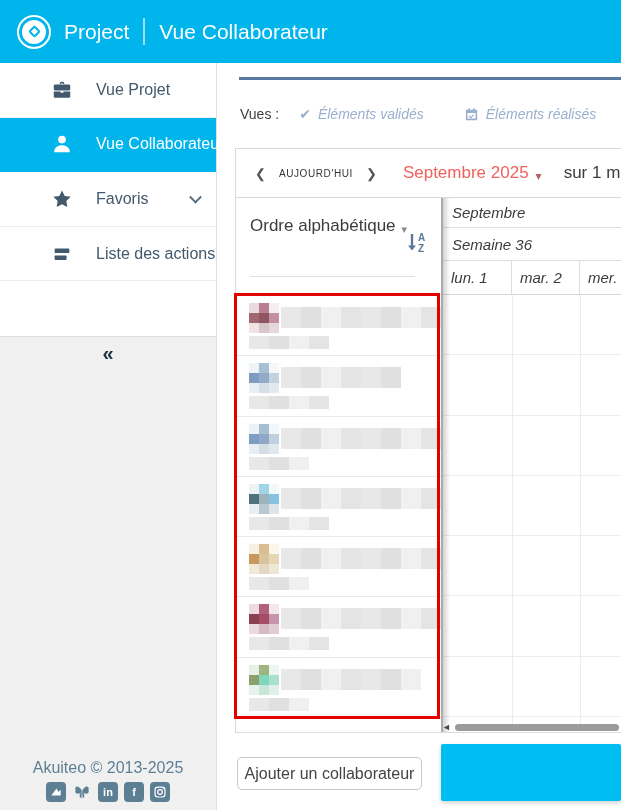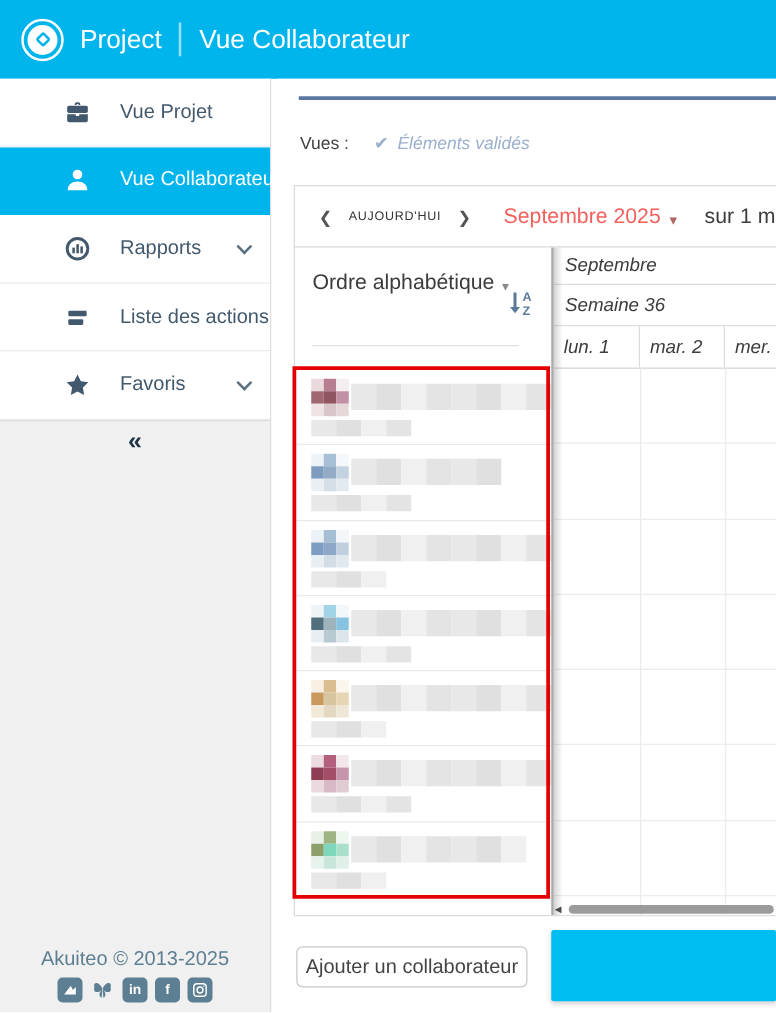--- a/index.html
+++ b/index.html
@@ -126,47 +126,35 @@
       <span class="s-icon">
         <svg width="22" height="22" viewBox="0 0 24 24" fill="#fff">
             <circle cx="12" cy="7.2" r="4.2"></circle>
             <path d="M3.5 20.5c0-4.6 3.8-7.2 8.5-7.2s8.5 2.6 8.5 7.2v.5h-17z"></path>
           </svg>
       </span>
       <span class="s-label">Vue Collaborateur</span>
     </div>
     <div class="side-item">
       <span class="s-icon">
-        <svg width="22" height="22" viewBox="0 0 24 24">
-            <circle cx="12" cy="12" r="9" fill="none" stroke="var(--ink)" stroke-width="2.6"></circle>
-            <rect x="7.5" y="11" width="2.2" height="5" fill="var(--ink)"></rect>
-            <rect x="11" y="8" width="2.2" height="8" fill="var(--ink)"></rect>
-            <rect x="14.5" y="10" width="2.2" height="6" fill="var(--ink)"></rect>
+        <svg width="22" height="22" viewBox="0 0 24 24" fill="var(--ink)">
+            <path d="M12 2.8l2.9 5.9 6.5.9-4.7 4.6 1.1 6.5L12 17.6l-5.8 3.1 1.1-6.5L2.6 9.6l6.5-.9z"></path>
           </svg>
       </span>
-      <span class="s-label">Rapports</span>
+      <span class="s-label">Favoris</span>
       <span class="chev"></span>
     </div>
     <div class="side-item">
       <span class="s-icon">
         <svg width="22" height="22" viewBox="0 0 24 24" fill="var(--ink)">
             <rect x="4" y="6" width="16" height="5" rx="1"></rect>
             <rect x="4" y="13.5" width="13" height="5" rx="1"></rect>
           </svg>
       </span>
       <span class="s-label">Liste des actions</span>
-    </div>
-    <div class="side-item">
-      <span class="s-icon">
-        <svg width="22" height="22" viewBox="0 0 24 24" fill="var(--ink)">
-            <path d="M12 2.8l2.9 5.9 6.5.9-4.7 4.6 1.1 6.5L12 17.6l-5.8 3.1 1.1-6.5L2.6 9.6l6.5-.9z"></path>
-          </svg>
-      </span>
-      <span class="s-label">Favoris</span>
-      <span class="chev"></span>
     </div>
 
     <div class="side-collapse">
       <button class="collapse-btn">«</button>
       <div class="side-footer">
         <div class="copyright">Akuiteo © 2013-2025</div>
         <div class="social-row">
           <span class="soc">
             <svg width="14" height="14" viewBox="0 0 24 24">
                 <path d="M4 18 L13 6 L16 12 L20 8 L20 18 Z" fill="#fff"></path>
@@ -193,20 +181,30 @@
 
   <div class="main">
     <div class="top-rule"></div>
 
     <div class="views-row">
       <span class="views-label">Vues :</span>
       <span class="view-link">
         <span class="v-icon">✔</span>
         <span>Éléments validés</span>
       </span>
+      <span class="view-link">
+        <span class="v-icon">
+          <svg width="15" height="15" viewBox="0 0 24 24" fill="#9bafce">
+              <path d="M7 2h2.5v3H7zM14.5 2H17v3h-2.5z"></path>
+              <path d="M3 4.5h18V21H3z M5.5 9.5h13V18.5h-13z" fill-rule="evenodd"></path>
+              <path d="M8.5 13.5l2.2 2.2 4.3-4.3 1.3 1.3-5.6 5.6-3.5-3.5z"></path>
+            </svg>
+        </span>
+        <span>Éléments réalisés</span>
+      </span>
 
     </div>
 
     <div class="panel">
       <div class="date-nav">
         <span class="nav-arrow">❮</span>
         <span class="today-btn">AUJOURD'HUI</span>
         <span class="nav-arrow">❯</span>
         <span class="period">
           <span>Septembre 2025</span>

